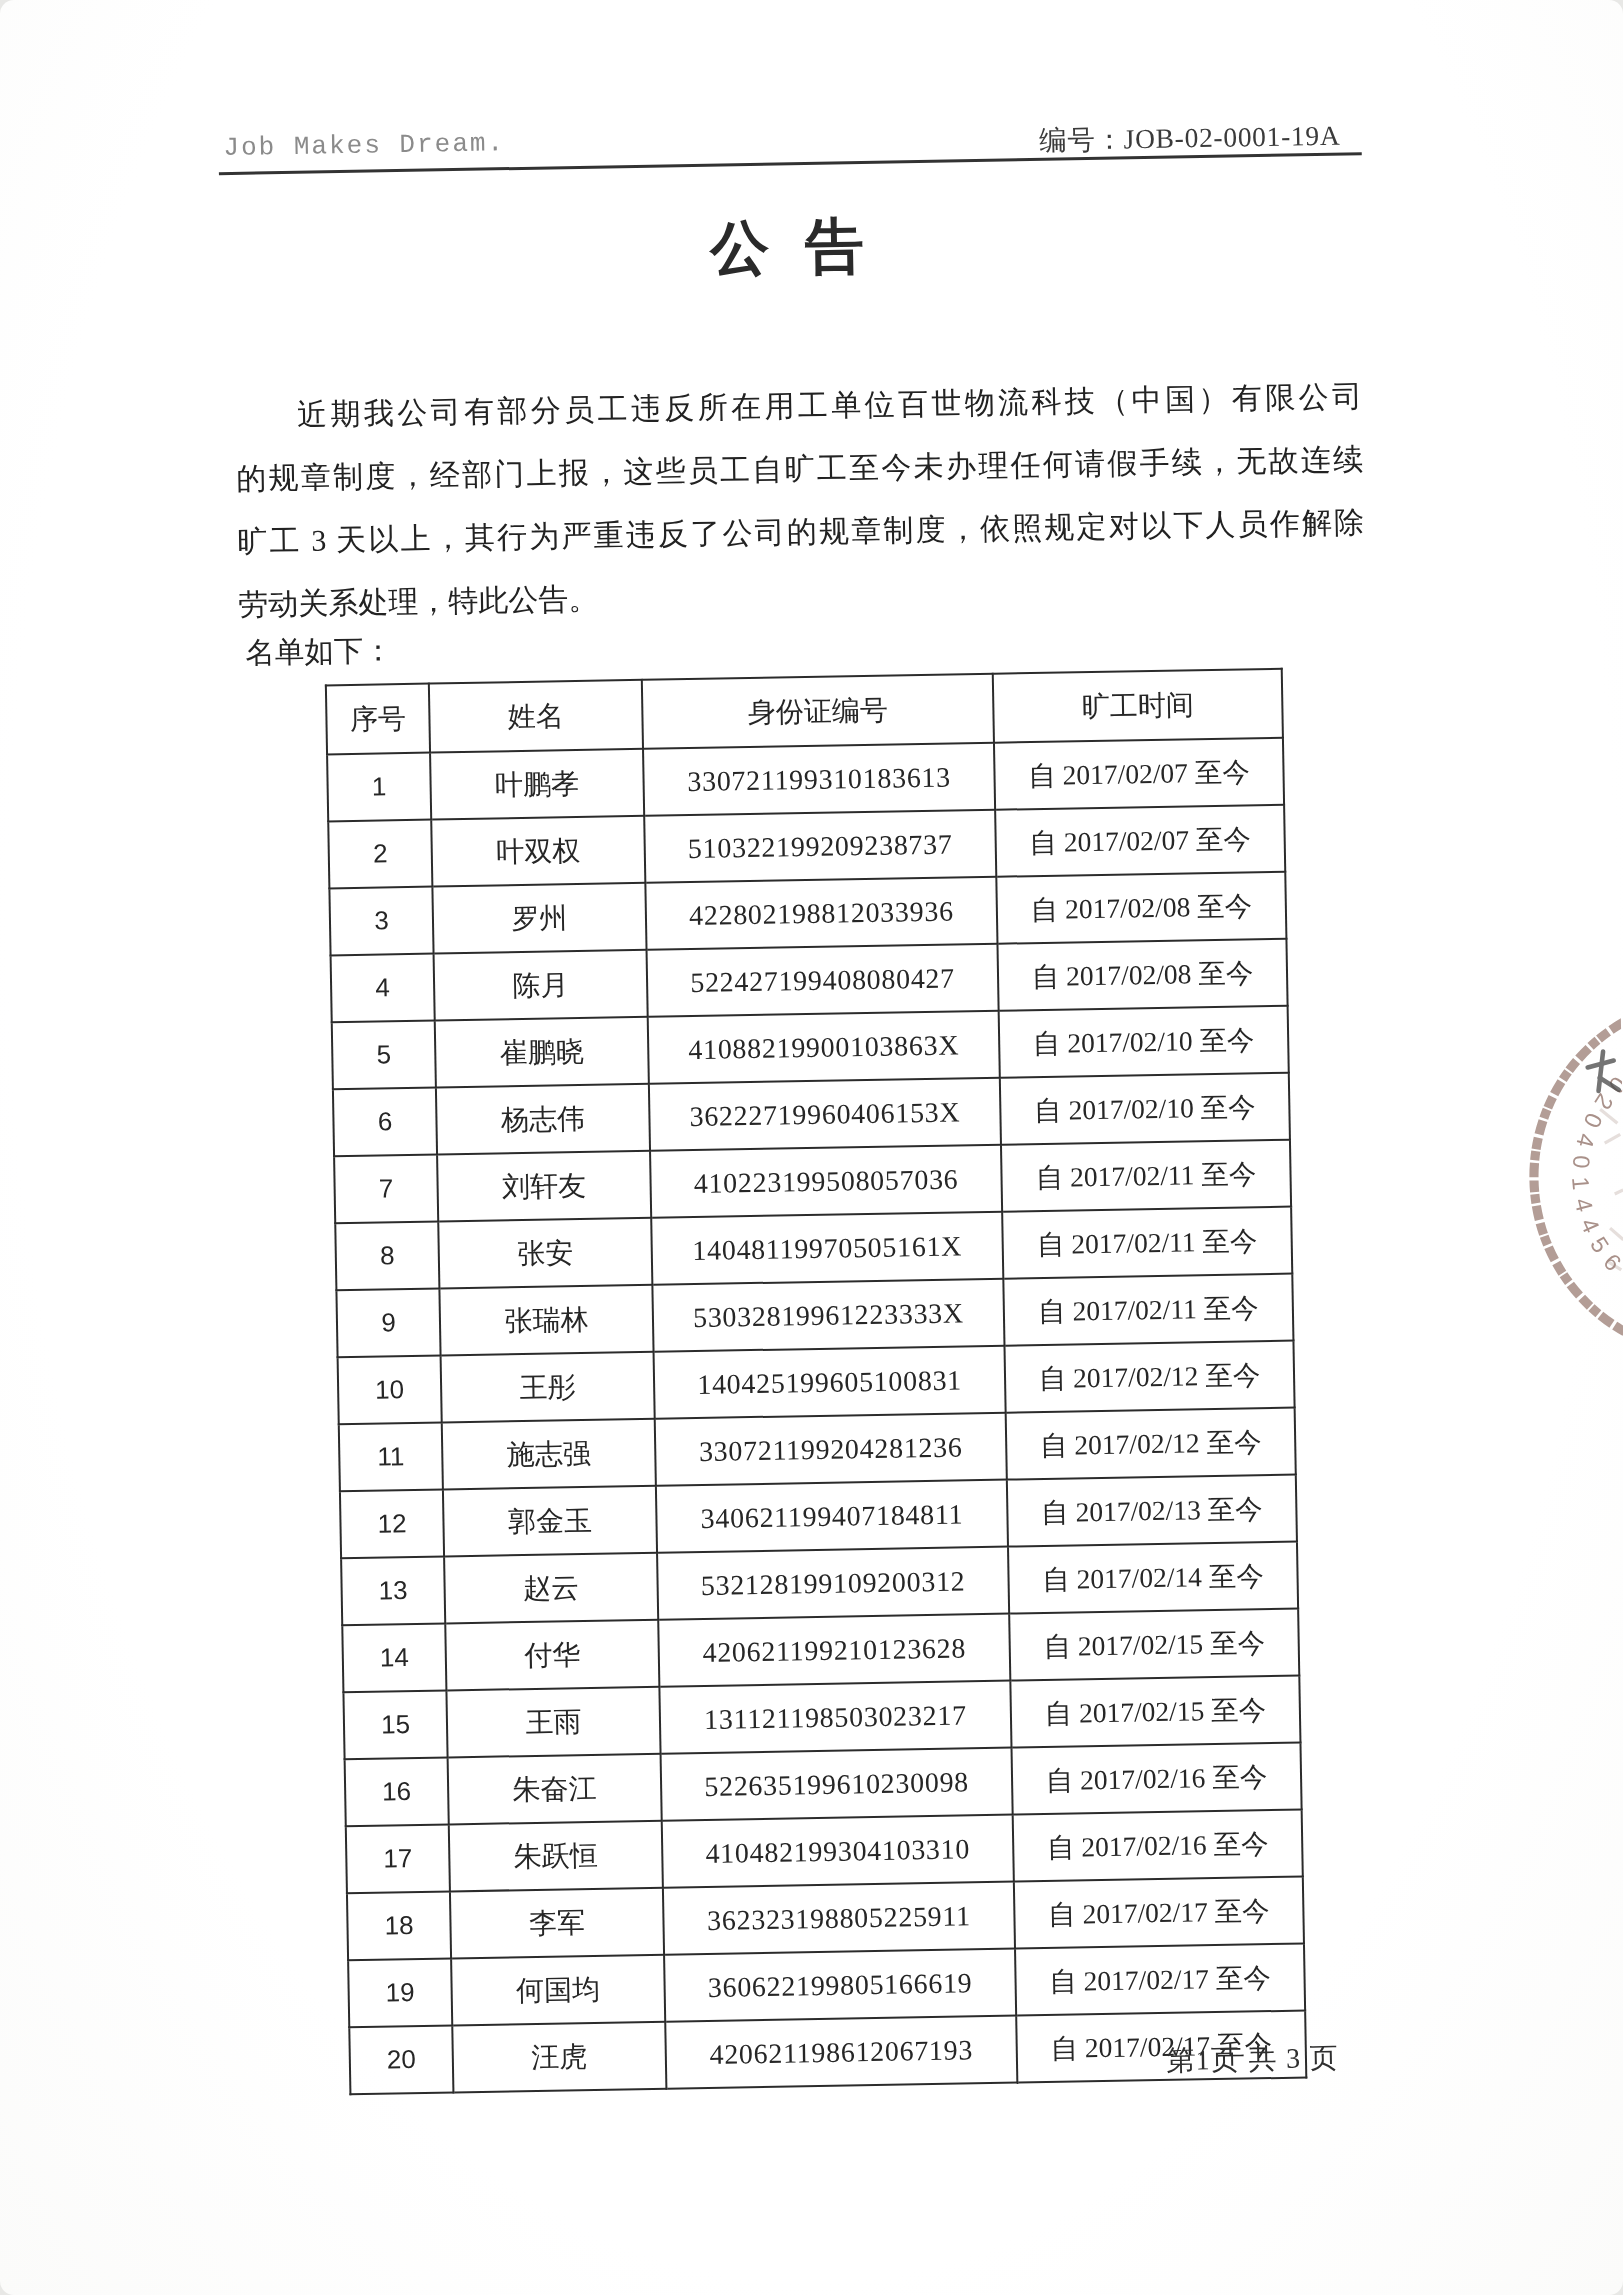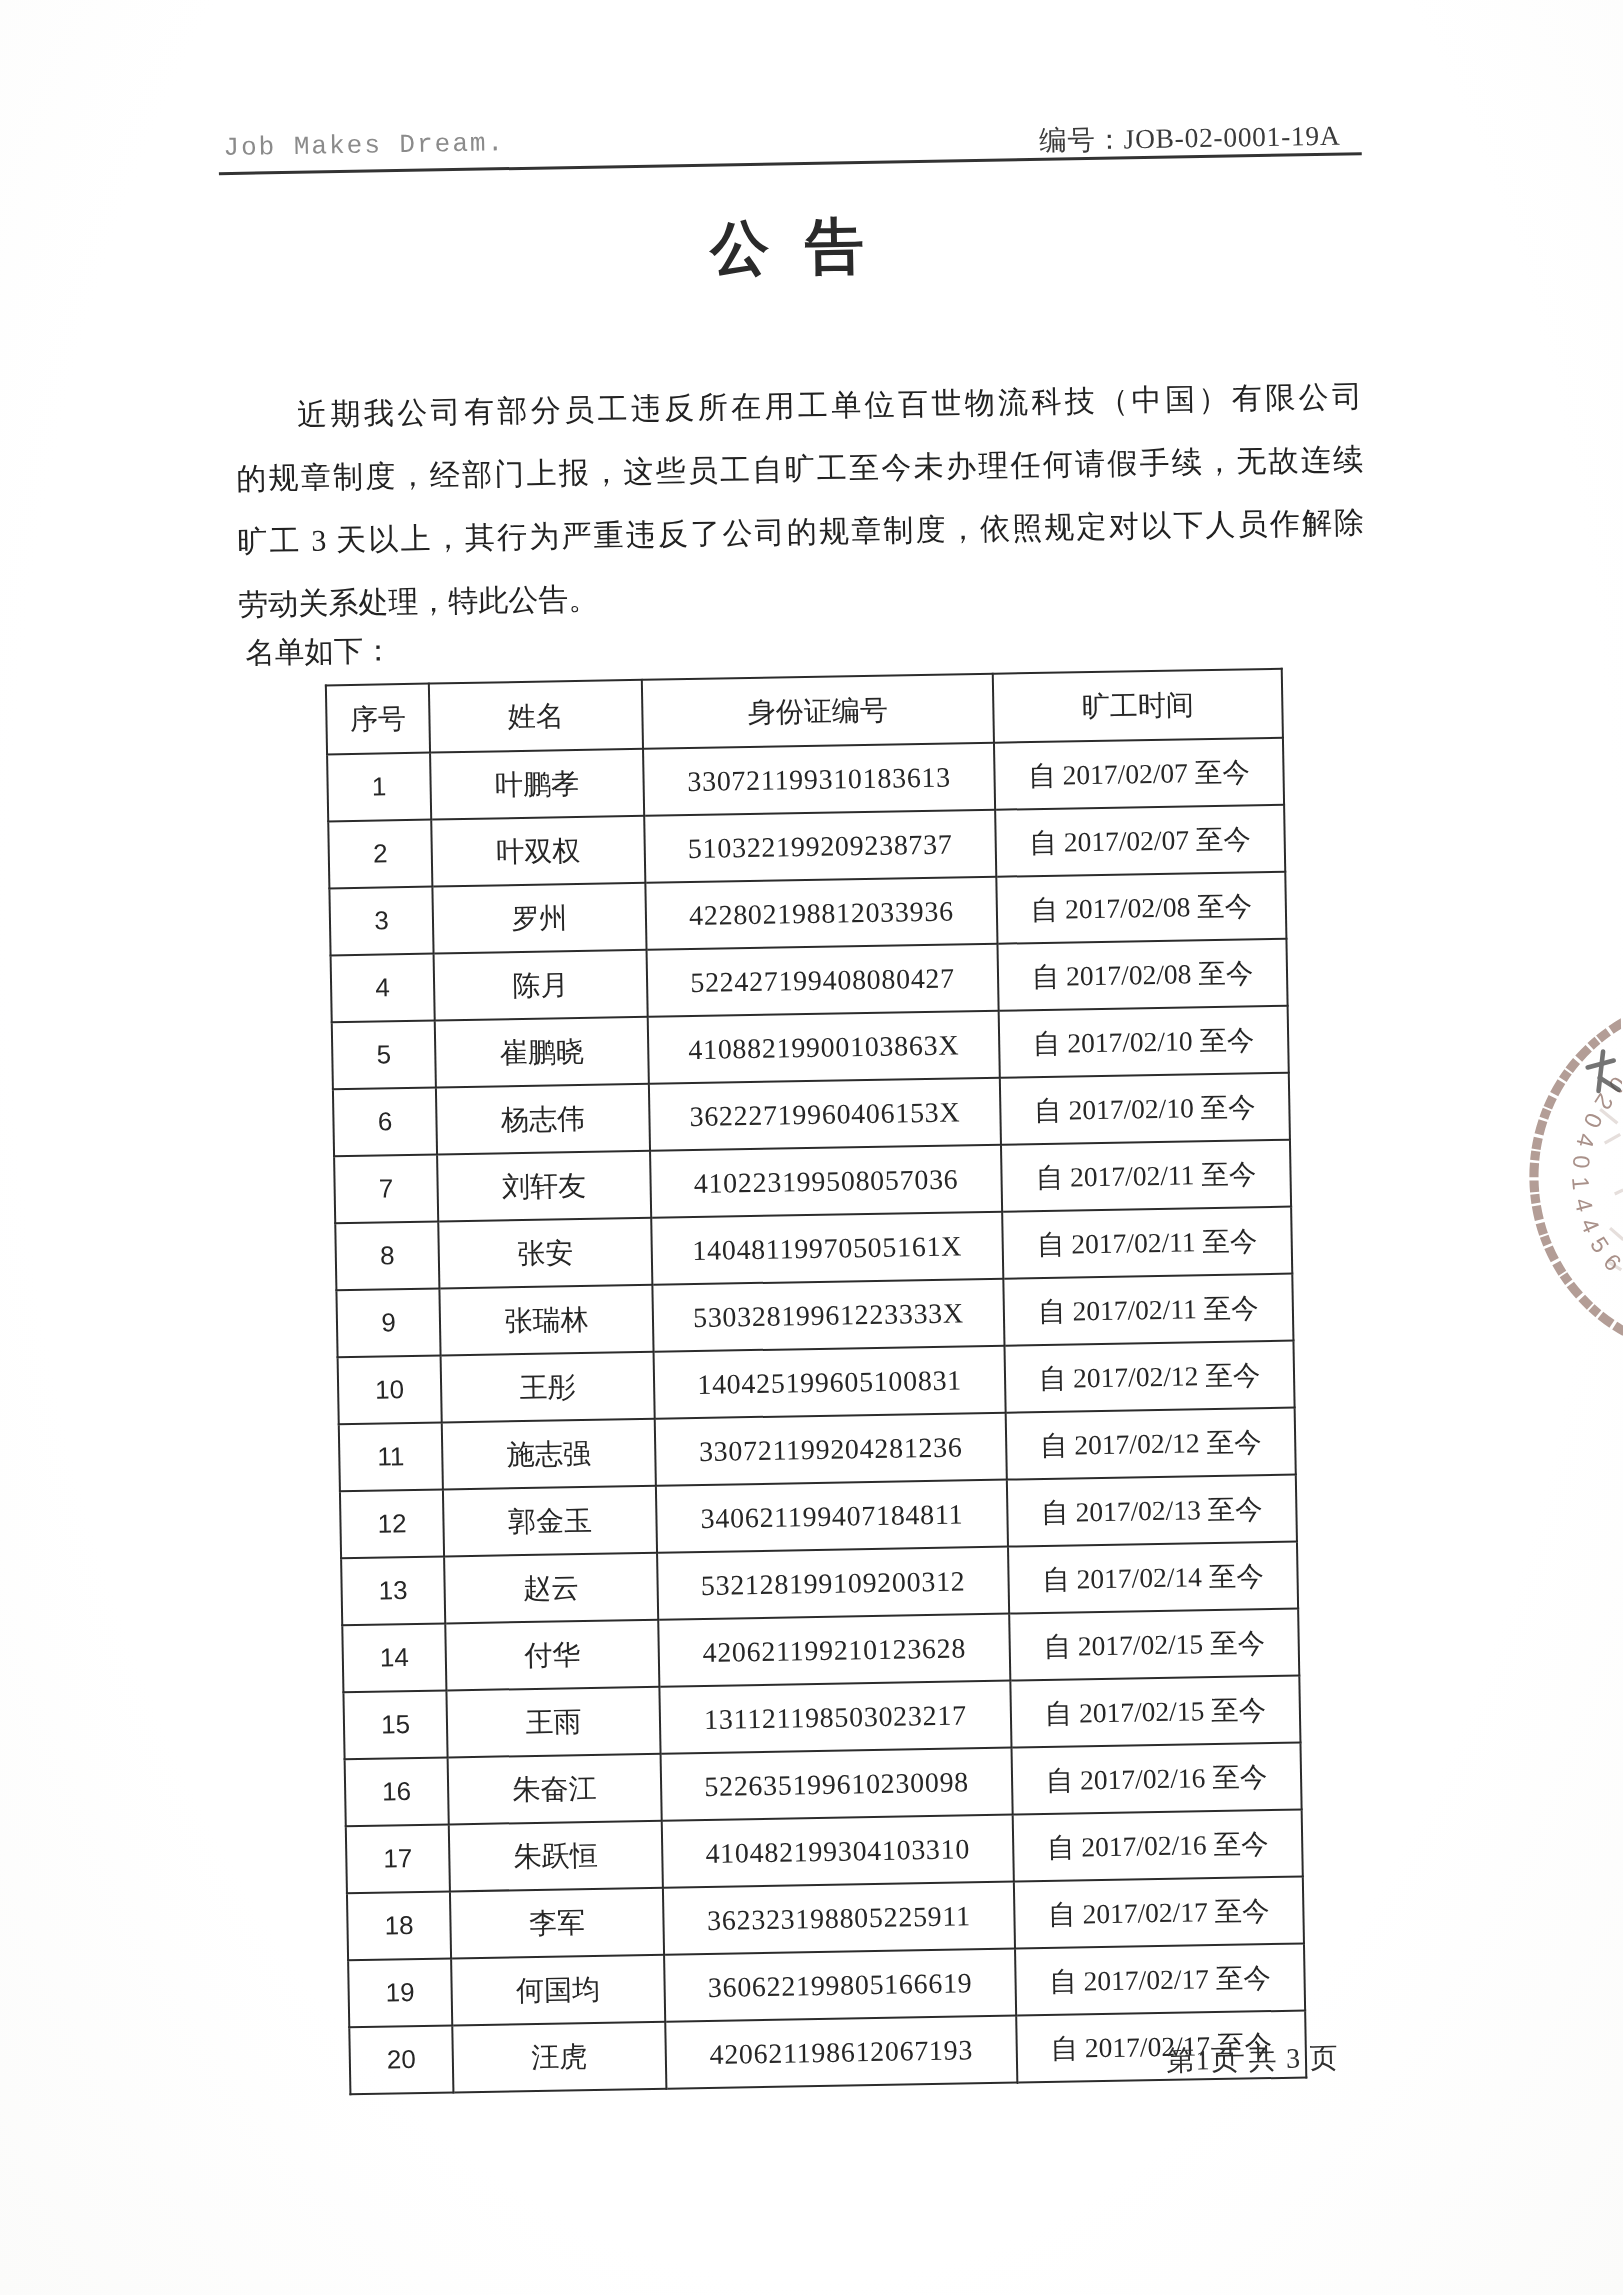--- a/index.html
+++ b/index.html
@@ -4,20 +4,21 @@
 <style>
   html,body{margin:0;padding:0;background:#e8e8e6;}
   .page{
     position:relative;
     width:1623px;height:2295px;
     margin:0 auto;
     background:radial-gradient(ellipse at 50% 40%, #ffffff 70%, #fbfbfa 100%);
     overflow:hidden;
     font-family:"Liberation Serif","DejaVu Serif",serif;
     color:#242424;
+    border-radius:14px;
   }
   .sheet{position:absolute;inset:0;transform:rotate(-1deg);transform-origin:50% 50%;}
 
   .hdr-slogan{
     position:absolute;left:241px;top:123px;
     font-family:"Liberation Mono","DejaVu Sans Mono",monospace;
     font-size:26px;line-height:31px;color:#8b8b8b;letter-spacing:2px;
   }
   .hdr-docno{
     position:absolute;right:265px;top:128px;

